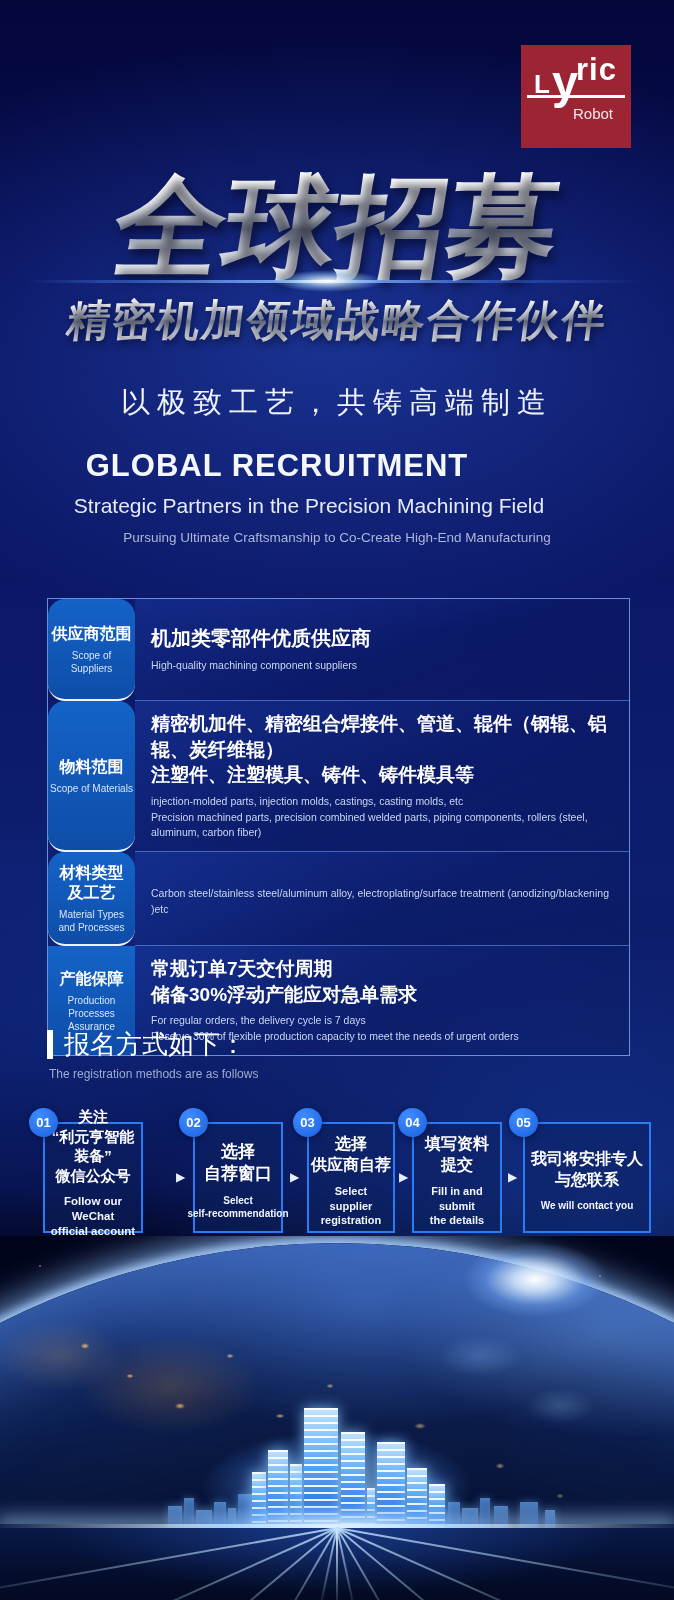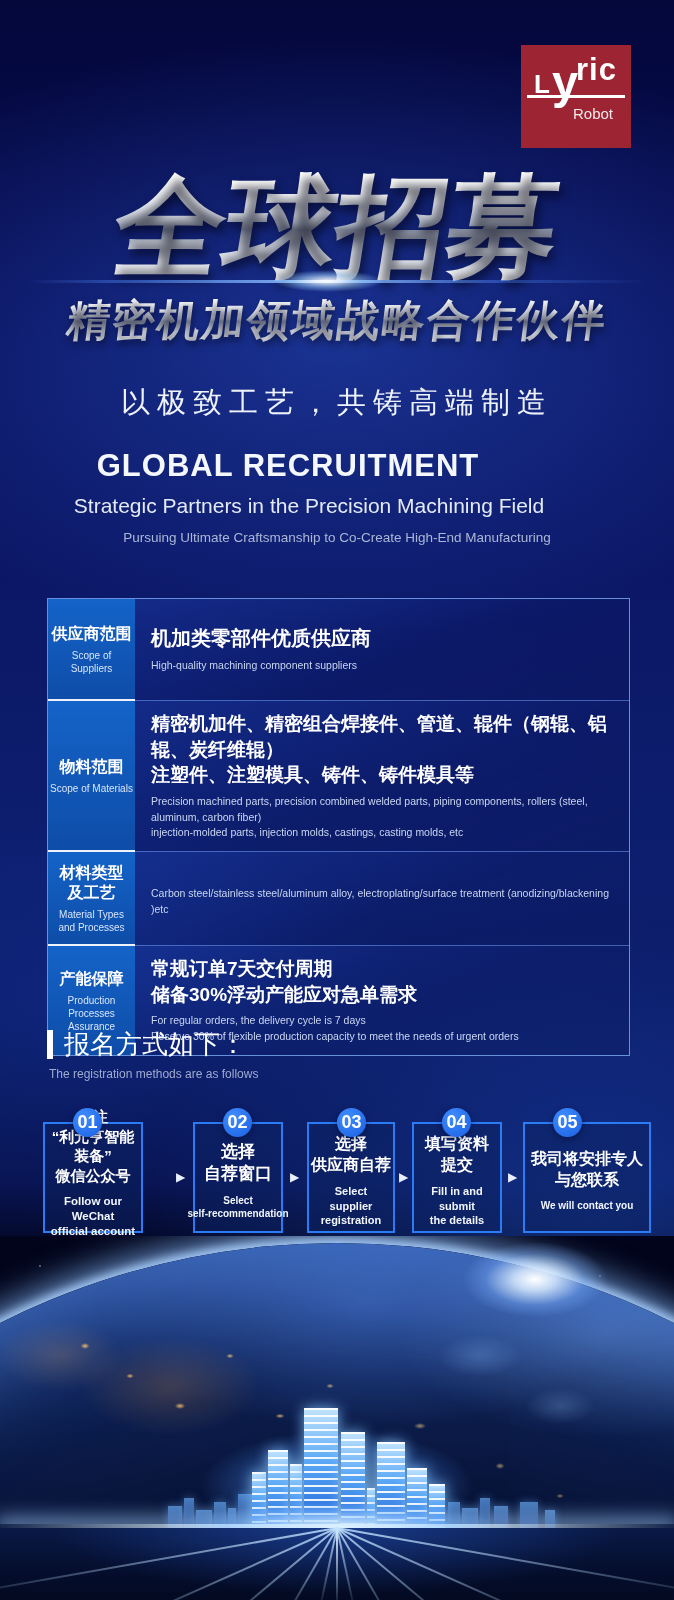--- a/index.html
+++ b/index.html
@@ -23,51 +23,51 @@
     -webkit-background-clip:text;background-clip:text;color:transparent;}
   .hero-title{position:absolute;top:172px;left:0;width:674px;text-align:center;font-size:111px;font-weight:bold;line-height:1;}
   .hero-title .sk{display:inline-block;transform:skewX(-9deg);text-shadow:4px 6px 10px rgba(0,0,15,.55);}
   .flare{position:absolute;left:28px;top:280px;width:618px;height:3px;
     background:linear-gradient(90deg,transparent,rgba(80,140,255,.5) 18%,rgba(140,190,255,.85) 42%,#eaf4ff 47%,rgba(140,190,255,.85) 52%,rgba(80,140,255,.4) 75%,transparent);}
   .flare-core{position:absolute;left:258px;top:267px;width:140px;height:28px;
     background:radial-gradient(closest-side,rgba(255,255,255,.95),rgba(160,210,255,.5) 45%,transparent 78%);}
   .hero-sub{position:absolute;top:297px;left:0;width:674px;text-align:center;font-size:43px;font-weight:bold;line-height:1.1;}
   .hero-sub .sk{display:inline-block;transform:skewX(-7deg);letter-spacing:2px;text-shadow:2px 4px 7px rgba(0,0,15,.5);}
   .tagline{position:absolute;top:383px;left:0;width:674px;text-align:center;font-size:29px;font-weight:400;letter-spacing:7px;color:#eef2fa;}
-  .en-title{position:absolute;top:448px;left:11px;width:554px;text-align:center;font-size:31px;font-weight:600;letter-spacing:1px;color:#f4f7fc;}
+  .en-title{position:absolute;top:448px;left:0;width:554px;text-align:center;font-size:31px;font-weight:600;letter-spacing:1px;color:#f4f7fc;}
   .en-sub{position:absolute;top:494px;left:0;width:618px;text-align:center;font-size:21px;font-weight:400;color:#e4eaf6;}
   .en-tag{position:absolute;top:530px;left:0;width:674px;text-align:center;font-size:13.5px;color:#abb7d6;}
   
   .table{position:absolute;left:47px;top:598px;width:583px;border:1px solid rgba(120,165,240,.85);box-sizing:border-box;}
   .trow{display:flex;}
   .rh1{min-height:102px}.rh2{min-height:96px}.rh3{min-height:94px}.rh4{min-height:105px}
   .tlabel{flex:0 0 87px;width:87px;background:linear-gradient(180deg,#1463c8,#0e4da8);
     display:flex;flex-direction:column;justify-content:center;align-items:center;text-align:center;padding:4px 2px;box-sizing:border-box;}
-  .trow:not(:last-child) .tlabel{border-bottom:2px solid #eef3fb;}
+  .trow:not(:last-child) .tlabel{border-bottom:2px solid #eef3fb;border-radius:17px;}
   .tlabel .lzh{font-size:16px;font-weight:bold;line-height:1.25;}
   .tlabel .len{font-size:10px;color:#d8e5fb;line-height:1.3;margin-top:5px;}
   .tcontent{flex:1;padding:10px 8px 10px 16px;display:flex;flex-direction:column;justify-content:center;
     background:linear-gradient(160deg,rgba(30,70,185,.38) 0%,rgba(10,25,100,.22) 55%,rgba(6,16,70,.18) 100%);}
   .trow:not(:last-child) .tcontent{border-bottom:1px solid rgba(110,155,240,.55);}
   .tcontent .zh{font-weight:bold;line-height:1.35;}
   .fz20{font-size:20px}.fz18{font-size:19px}.fz19{font-size:19px}
   .tcontent .en{font-size:10.5px;color:#c9d6f2;line-height:1.5;margin-top:6px;}
   
   .reg-title{position:absolute;left:47px;top:1030px;font-size:26px;font-weight:normal;border-left:6px solid #fff;padding-left:11px;line-height:1.1;}
   .reg-sub{position:absolute;left:49px;top:1067px;font-size:12px;color:#9fabcf;}
   .step{position:absolute;top:1122px;height:111px;border:2px solid #2b7bf5;background:rgba(12,34,98,.5);
     box-sizing:border-box;display:flex;flex-direction:column;align-items:center;justify-content:center;text-align:center;padding:12px 2px 6px;}
   .s1{left:43px;width:100px}.s2{left:193px;width:90px}.s3{left:307px;width:88px}.s4{left:412px;width:90px}.s5{left:523px;width:128px}
   .szh{font-weight:bold;line-height:1.3;}
   .s1 .szh{font-size:15px}.s2 .szh{font-size:17px}.s3 .szh,.s4 .szh,.s5 .szh{font-size:16px}
   .sen{font-weight:bold;line-height:1.3;margin-top:9px;color:#f2f6ff;}
   .s1 .sen{font-size:11.5px}.s2 .sen{font-size:10px;white-space:nowrap}.s3 .sen,.s4 .sen{font-size:11px}.s5 .sen{font-size:10px}
   .badge{position:absolute;top:1108px;width:29px;height:29px;border-radius:50%;
     background:radial-gradient(circle at 35% 30%,#3f8dff,#1a5fe0);display:flex;align-items:center;justify-content:center;
-    font-size:18px;font-weight:bold;box-shadow:0 2px 6px rgba(0,10,40,.5);margin-left:44px;}
+    font-size:13px;font-weight:bold;box-shadow:0 2px 6px rgba(0,10,40,.5);}
   .b1{left:29px}.b2{left:179px}.b3{left:293px}.b4{left:398px}.b5{left:509px}
   .sarrow{position:absolute;top:1170px;font-size:12px;color:#e8f0ff;}
   .a1{left:176px}.a2{left:290px}.a3{left:399px}.a4{left:508px}
   
   .scene{position:absolute;left:0;top:1236px;width:674px;height:364px;overflow:hidden;
     background:linear-gradient(180deg,#01041a 0%,#02071f 45%,#030b24 100%);}
   .scene .stars{position:absolute;left:0;top:0;width:674px;height:200px;background-image:
     radial-gradient(1.5px 1.5px at 40px 30px,rgba(255,255,255,.9),transparent 70%),
     radial-gradient(1px 1px at 120px 12px,rgba(255,255,255,.7),transparent 70%),
     radial-gradient(1.5px 1.5px at 600px 40px,rgba(255,255,255,.8),transparent 70%),
@@ -150,22 +150,22 @@
     </div>
     <div class="trow rh2">
       <div class="tlabel">
         <div class="lzh">物料范围</div>
         <div class="len">Scope of Materials</div>
       </div>
       <div class="tcontent">
         <div class="zh fz18">精密机加件、精密组合焊接件、管道、辊件（钢辊、铝辊、炭纤维辊）</div>
         <div class="zh fz18">注塑件、注塑模具、铸件、铸件模具等</div>
         <div class="en">
+          <div>injection-molded parts, injection molds, castings, casting molds, etc</div>
           <div>Precision machined parts, precision combined welded parts, piping components, rollers (steel, aluminum, carbon fiber)</div>
-          <div>injection-molded parts, injection molds, castings, casting molds, etc</div>
         </div>
       </div>
     </div>
     <div class="trow rh3">
       <div class="tlabel">
         <div class="lzh">材料类型</div>
         <div class="lzh">及工艺</div>
         <div class="len">
           <div>Material Types</div>
           <div>and Processes</div>

